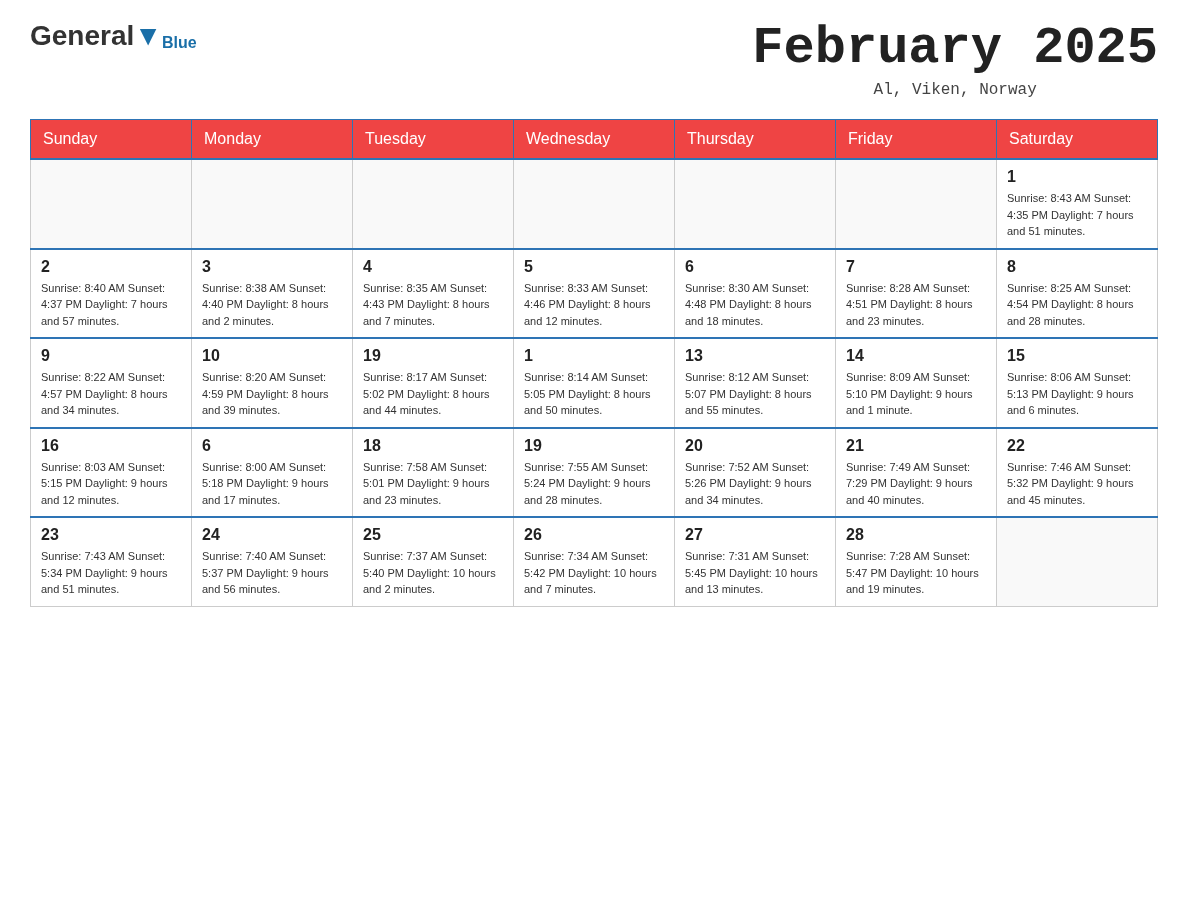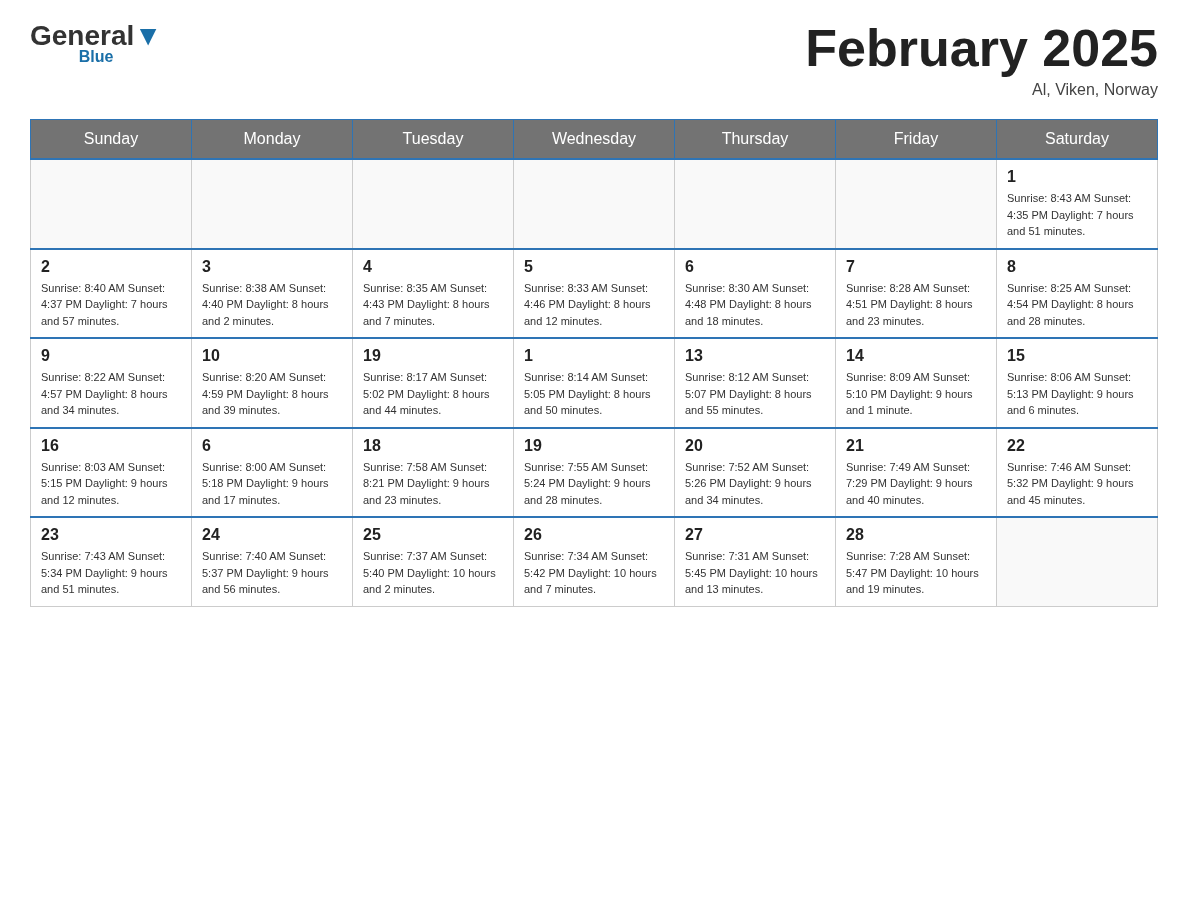--- a/index.html
+++ b/index.html
@@ -11,62 +11,63 @@
       min-height: 918px;
     }
     .header {
       display: flex;
       justify-content: space-between;
       align-items: flex-start;
       margin-bottom: 20px;
     }
     .logo {
       display: flex;
-      flex-direction: column;
-      align-items: center;
+      flex-direction: row;
+      align-items: flex-end;
     }
     .logo-text {
       font-size: 28px;
       font-weight: bold;
       color: #333;
     }
     .logo-text span {
       color: #1a6fa8;
     }
     .logo-blue-line {
       color: #1a6fa8;
       font-size: 16px;
       font-weight: bold;
       margin-top: -4px;
     }
     .title-section {
-      text-align: right;
+      text-align: center;
+      font-family: Liberation Mono, monospace;
     }
     .month-title {
       font-size: 52px;
       font-weight: bold;
       color: #222;
       line-height: 1.1;
     }
     .location-title {
       font-size: 16px;
       color: #444;
       margin-top: 4px;
     }
     .calendar {
       width: 100%;
       border-collapse: collapse;
     }
     .calendar th {
-      background-color: #737373;
+      background-color: #ef4444;
       color: #fff;
       font-size: 16px;
       font-weight: normal;
       padding: 10px 12px;
-      text-align: center;
+      text-align: left;
       border: 1px solid #2e74b5;
     }
     .calendar td {
       vertical-align: top;
       border: 1px solid #ccc;
       padding: 8px 10px;
       width: 14.28%;
       min-height: 110px;
       font-size: 13px;
       color: #333;
@@ -246,21 +247,21 @@
         <td>
           <div class="day-number">6</div>
           <div class="day-info">Sunrise: 8:00 AM
 Sunset: 5:18 PM
 Daylight: 9 hours
 and 17 minutes.</div>
         </td>
         <td>
           <div class="day-number">18</div>
           <div class="day-info">Sunrise: 7:58 AM
-Sunset: 8:21 PM
+Sunset: 5:01 PM
 Daylight: 9 hours
 and 23 minutes.</div>
         </td>
         <td>
           <div class="day-number">19</div>
           <div class="day-info">Sunrise: 7:55 AM
 Sunset: 5:24 PM
 Daylight: 9 hours
 and 28 minutes.</div>
         </td>

